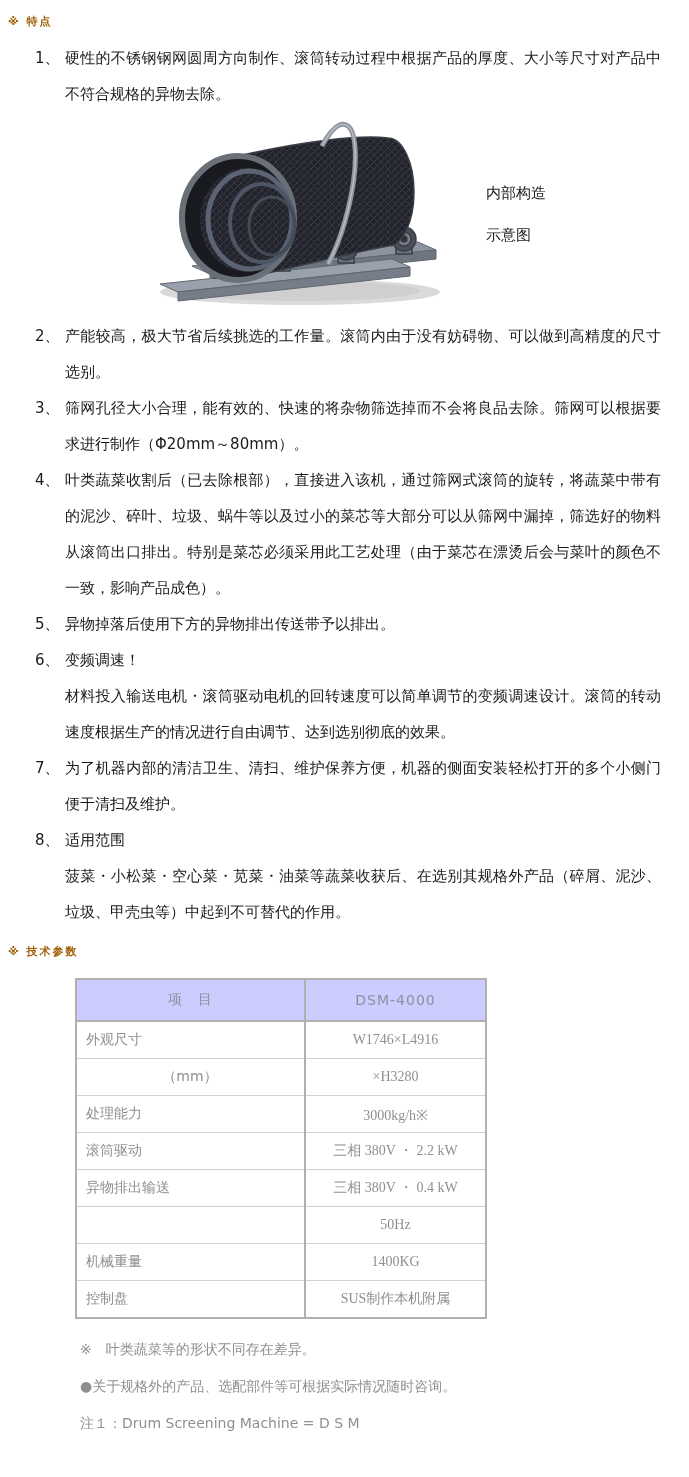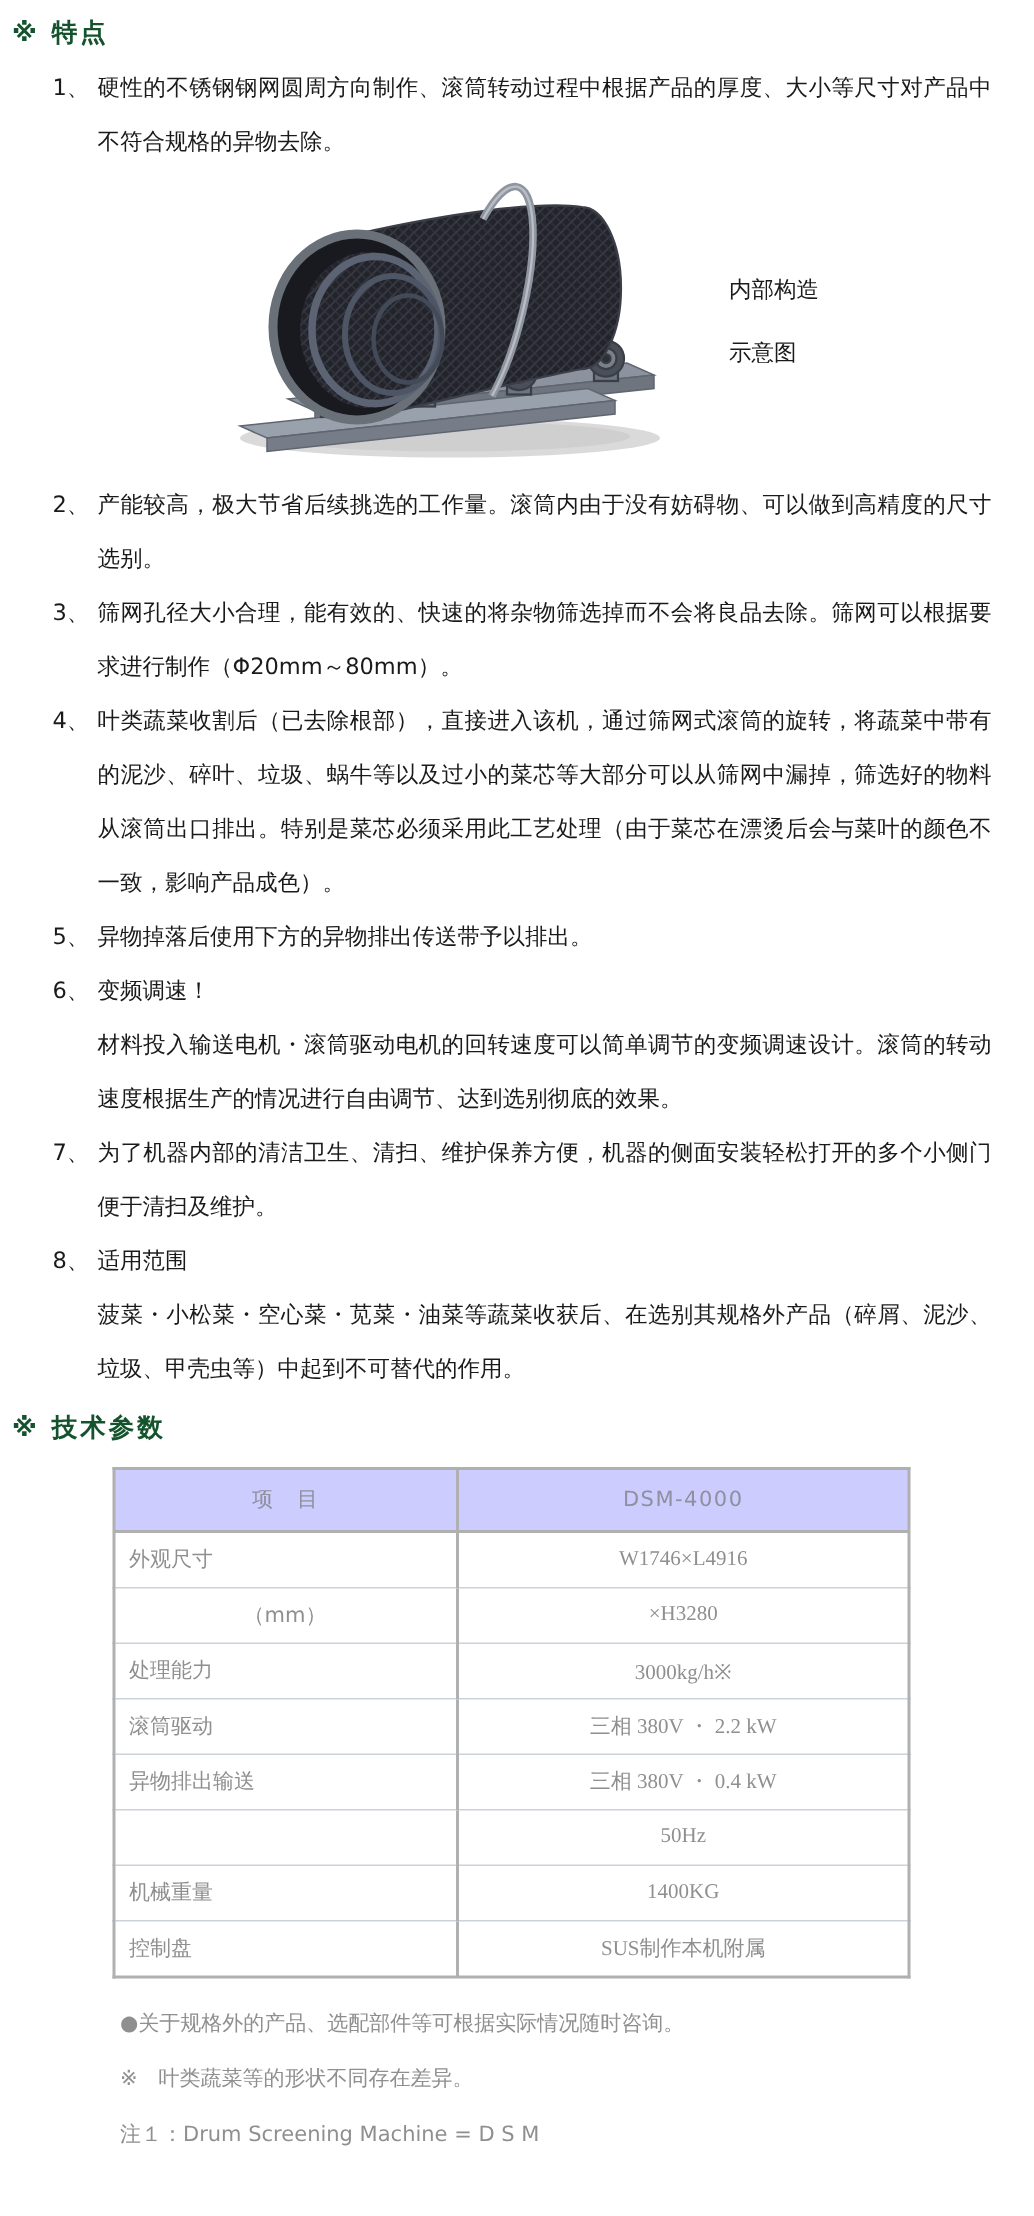--- a/index.html
+++ b/index.html
@@ -7,22 +7,22 @@
     width:689px;
     background:#ffffff;
     font-family:"DejaVu Sans","Liberation Sans",sans-serif;
     color:#1a1a1a;
     -webkit-font-smoothing:none;
   }
   .page{width:689px;overflow:hidden;}
 
   
   .section-heading{
-    color:#14532d;
-    font-size:17px;
+    color:#a16207;
+    font-size:11px;
     font-weight:bold;
     letter-spacing:2px;
     margin:10px 0 6px 8px;
     line-height:24px;
   }
 
   
   .feature{
     display:flex;
     margin-left:35px;
@@ -50,21 +50,21 @@
     margin-top:52px;
     font-size:15px;
     line-height:42px;
     color:#1a1a1a;
   }
 
   
   table.specs{
     border-collapse:collapse;
     margin:14px 0 0 75px;
-    width:532px;
+    width:412px;
     table-layout:fixed;
     border:2px solid #b0b0b0;
     font-size:14px;
   }
   table.specs th{
     background:#ccccff;
     color:#8f8f9e;
     font-weight:normal;
     height:38px;
     letter-spacing:1px;
@@ -246,19 +246,19 @@
         <td class="val">1400KG</td>
       </tr>
       <tr>
         <td class="item">控制盘</td>
         <td class="val">SUS制作本机附属</td>
       </tr>
     </tbody>
   </table>
 
   <div class="notes">
+    <div class="note">※　叶类蔬菜等的形状不同存在差异。</div>
     <div class="note">●关于规格外的产品、选配部件等可根据实际情况随时咨询。</div>
-    <div class="note">※　叶类蔬菜等的形状不同存在差异。</div>
     <div class="note">注１：Drum Screening Machine = D S M</div>
 
   </div>
 
 </div>
 
 </body></html>

